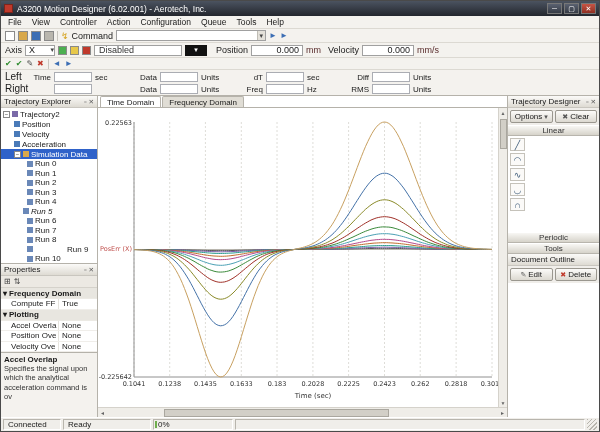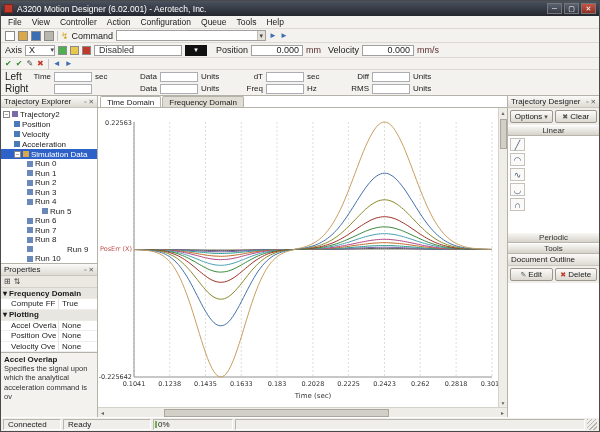--- a/index.html
+++ b/index.html
@@ -56,21 +56,21 @@
                background: #f4f2ee; border-bottom: 1px solid #dcd9d2; }
   .g-check { color: #2e8b2e; font-size: 8px; }
   .g-cross { color: #c0392b; font-size: 8px; }
   .g-pencil { color: #555; font-size: 8px; }
   .g-arrow { color: #3c6eb4; font-size: 8px; }
 
   .measure { height: 26px; flex: 0 0 26px; background: #f4f2ee; border-bottom: 1px solid #b5b2aa;
              display: flex; flex-direction: column; justify-content: center; padding: 0 4px; }
   .m-row { display: flex; align-items: center; height: 12px; }
   .m-label { width: 24px; font-size: 10px; }
-  .m-cell { display: flex; align-items: center; margin-right: 16px; }
+  .m-cell { display: flex; align-items: flex-end; margin-right: 16px; }
   .m-name { width: 22px; text-align: right; margin-right: 3px; font-size: 8px; }
   .m-input { width: 38px; height: 10px; background: #fff; border: 1px solid #abadb3; }
   .m-unit { width: 24px; margin-left: 3px; font-size: 8px; }
 
   
   .content { flex: 1 1 auto; display: flex; min-height: 0; }
 
   .left-panel { width: 97px; flex: 0 0 97px; border-right: 1px solid #b5b2aa; display: flex;
                 flex-direction: column; background: #f0eeea; min-height: 0; }
   .panel-header { height: 12px; flex: 0 0 12px; background: linear-gradient(#fbfaf8,#dedbd3);
@@ -325,21 +325,21 @@
               <span>Run 2</span>
             </div>
             <div class="tree-row run" style="padding-left: 26px;">
               <span class="t-icon ti-run"></span>
               <span>Run 3</span>
             </div>
             <div class="tree-row run" style="padding-left: 26px;">
               <span class="t-icon ti-run"></span>
               <span>Run 4</span>
             </div>
-            <div class="tree-row run" style="padding-left: 41px;">
+            <div class="tree-row run" style="padding-left: 22px; font-style: italic;">
               <span class="t-icon ti-run"></span>
               <span>Run 5</span>
             </div>
             <div class="tree-row run" style="padding-left: 26px;">
               <span class="t-icon ti-run"></span>
               <span>Run 6</span>
             </div>
             <div class="tree-row run" style="padding-left: 26px;">
               <span class="t-icon ti-run"></span>
               <span>Run 7</span>

